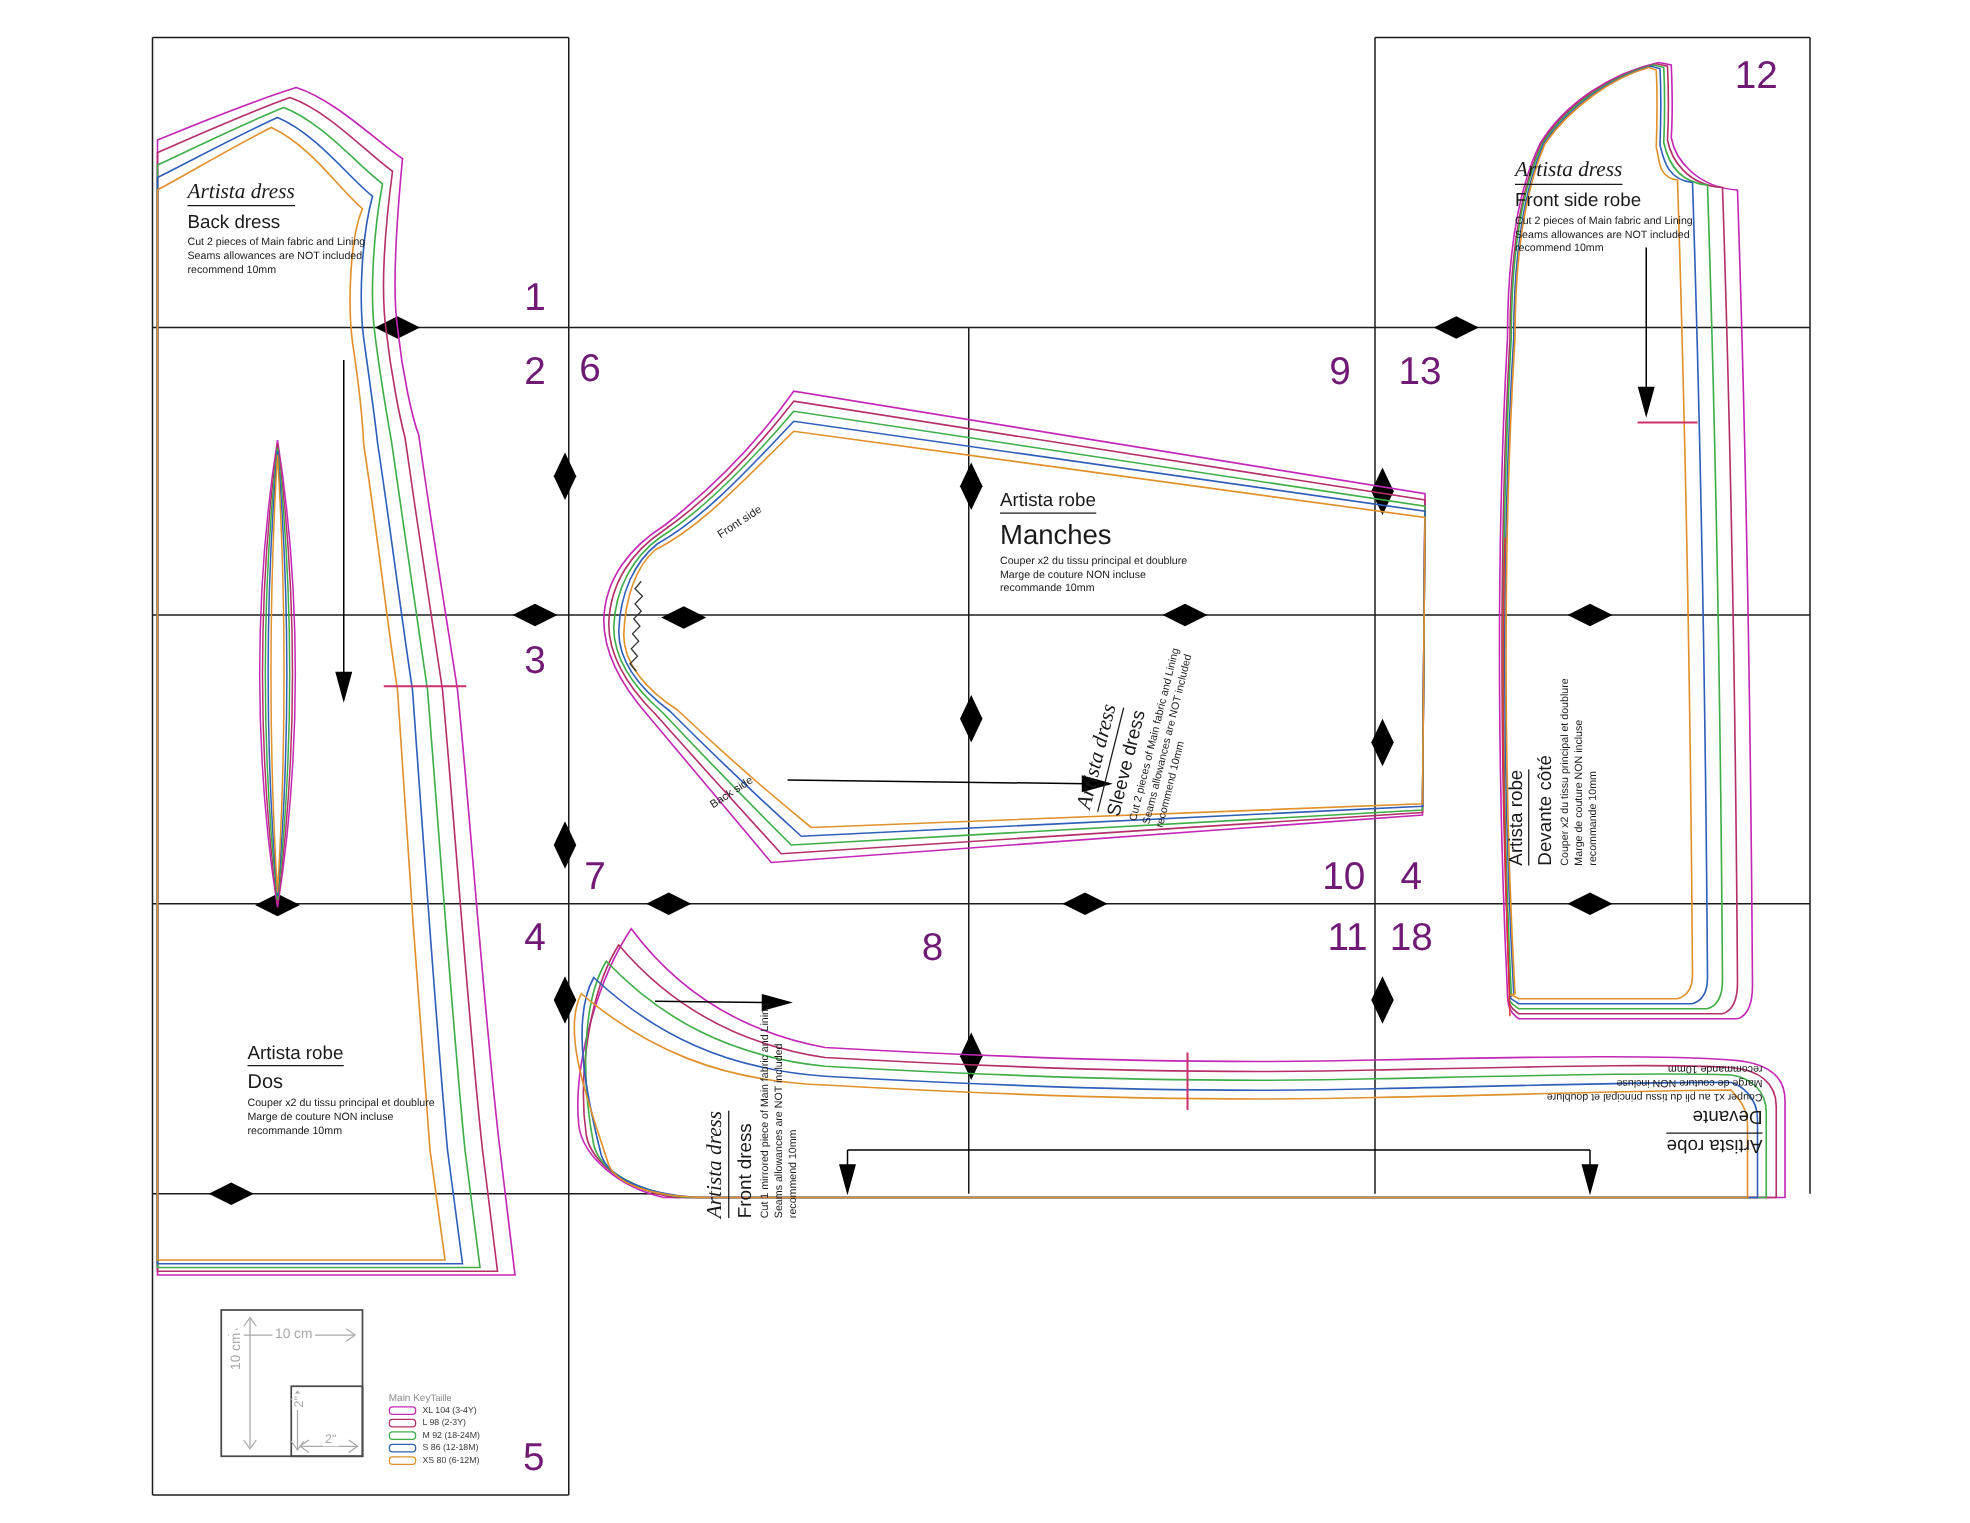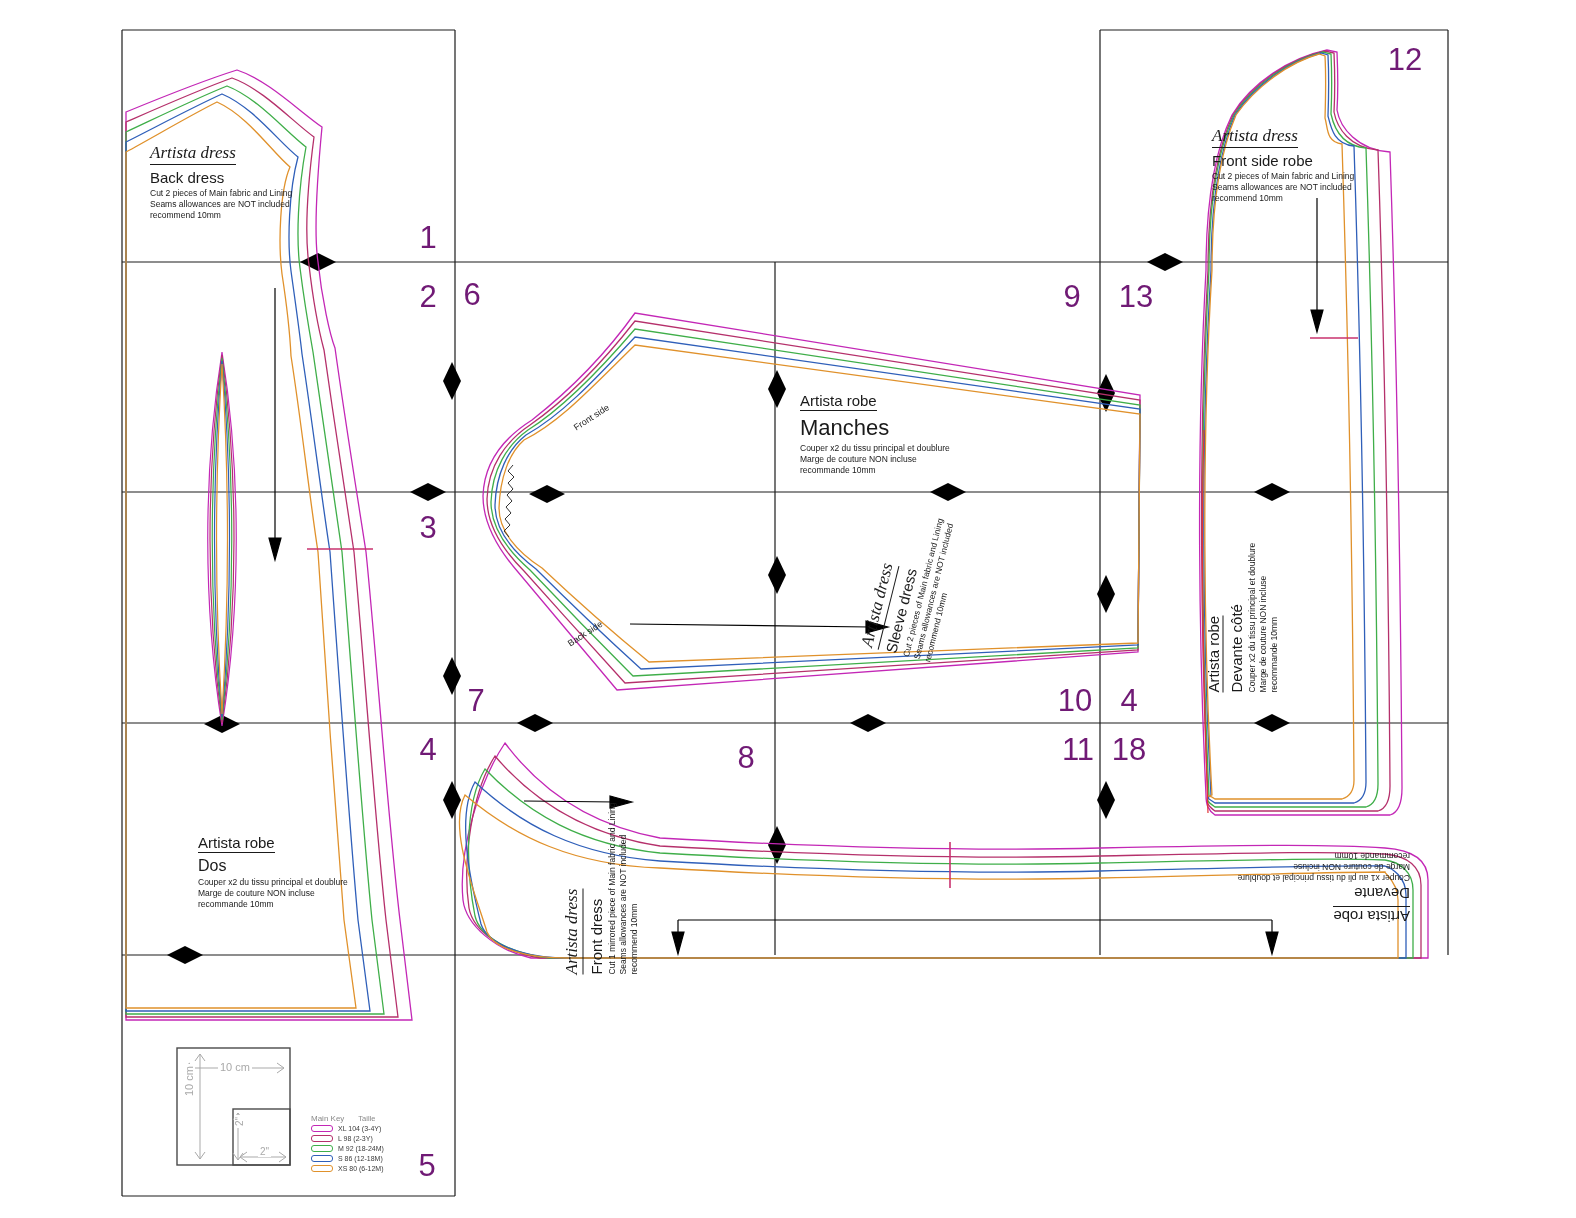--- a/index.html
+++ b/index.html
@@ -13,21 +13,21 @@
         padding-bottom:1px;font-family:"Liberation Serif","Liberation Sans",serif;}
   .t-fr{font-size:15px;border-bottom:1.2px solid #1a1a1a;display:inline-block;padding-bottom:1px;}
   .t2{font-size:15px;margin-top:4px;}
   .sm{font-size:8.5px;line-height:11px;margin-top:2px;}
   .rot{transform-origin:50% 50%;}
   .mark{position:absolute;font-size:9px;color:#222;transform-origin:0 0;}
   .scale-lbl{position:absolute;color:#a9a9a9;background:#fff;padding:0 2px;font-size:11px;}
   .scale-lbl.sm2{font-size:10px;}
   #size-key{position:absolute;left:311px;top:1114px;width:110px;}
   #size-key .hdr{font-size:8px;color:#8a8a8a;}
-  #size-key .hdr .taille{margin-left:14px;font-size:7.5px;}
+  #size-key .hdr .taille{font-size:7.5px;}
   .sk-row{display:flex;align-items:center;height:10px;}
   .sk-sw{width:20px;height:5px;border-radius:3px;border:1.3px solid #000;margin-right:5px;flex:0 0 auto;}
   .sk-tx{font-size:7px;color:#3a3a3a;white-space:nowrap;}
 </style>
 </head>
 <body>
 
 <div id="sheet">
 
 <svg id="linework" width="1576" height="1218" viewBox="0 0 1576 1218">

